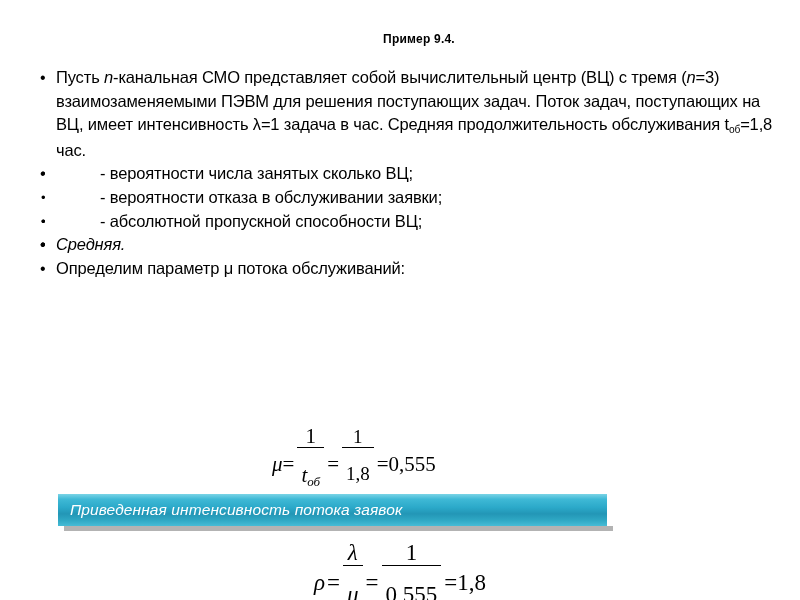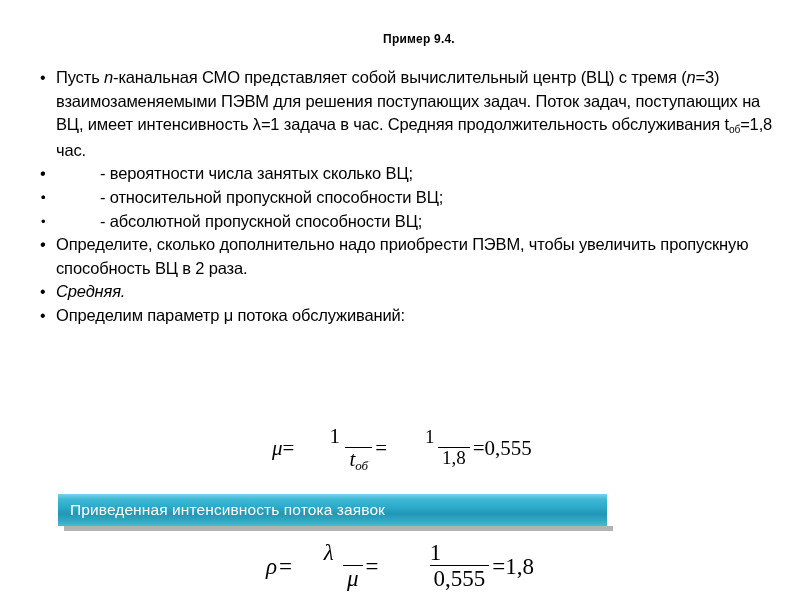--- a/index.html
+++ b/index.html
@@ -100,23 +100,22 @@
     top: -2px;
   }
   .frac .num {
     display: block;
     padding: 0 4px;
     line-height: 1.05;
   }
   .frac .den {
     display: block;
     border-top: 1.4px solid #000;
-    padding: 0 4px;
+    padding: 16px 4px;
     line-height: 1.1;
-    margin-left: 48px;
   }
   .frac.small { font-size: 19px; }
 
   
   .banner-wrap {
     position: absolute;
     left: 58px;
     top: 494px;
   }
   .banner {
@@ -133,20 +132,21 @@
     box-sizing: border-box;
     display: flex;
     align-items: center;
   }
   .banner-text {
     color: #ffffff;
     font-size: 15.5px;
     padding-left: 12px;
     letter-spacing: 0.1px;
     white-space: nowrap;
+    font-style: italic;
   }
   .banner-shadow {
     position: absolute;
     left: 6px;
     top: 32px;
     width: 549px;
     height: 5px;
     background: #a6a6a6;
     opacity: 0.85;
   }
@@ -182,39 +182,38 @@
       <span class="dot">•</span>
     </div>
 
     <div class="bullet-row sub">
       <span class="dot">•</span>
       <span class="txt">- вероятности числа занятых сколько ВЦ;</span>
     </div>
 
     <div class="bullet-row sub">
       <span class="dot">•</span>
-    </div>
-
-    <div class="bullet-row sub">
-      <span class="dot">•</span>
-      <span class="txt">- относительной пропускной способности ВЦ;</span>
+      <span class="txt">- вероятности отказа в обслуживании заявки;</span>
+    </div>
+
+    <div class="bullet-row sub">
+      <span class="dot">•</span>
     </div>
 
     <div class="bullet-row sub">
       <span class="dot">•</span>
       <span class="txt">- абсолютной пропускной способности ВЦ;</span>
     </div>
 
     <div class="bullet-row sub">
       <span class="dot">•</span>
     </div>
 
     <div class="bullet-row">
       <span class="dot">•</span>
-      <span class="txt">Определите, сколько дополнительно надо приобрести ПЭВМ, чтобы увеличить пропускную способность ВЦ в 2 раза.</span>
     </div>
 
     <div class="bullet-row">
       <span class="dot">•</span>
       <span class="txt italic">Средняя.</span>
     </div>
 
     <div class="bullet-row">
       <span class="dot">•</span>
       <span class="txt">Определим параметр μ потока обслуживаний:</span>

